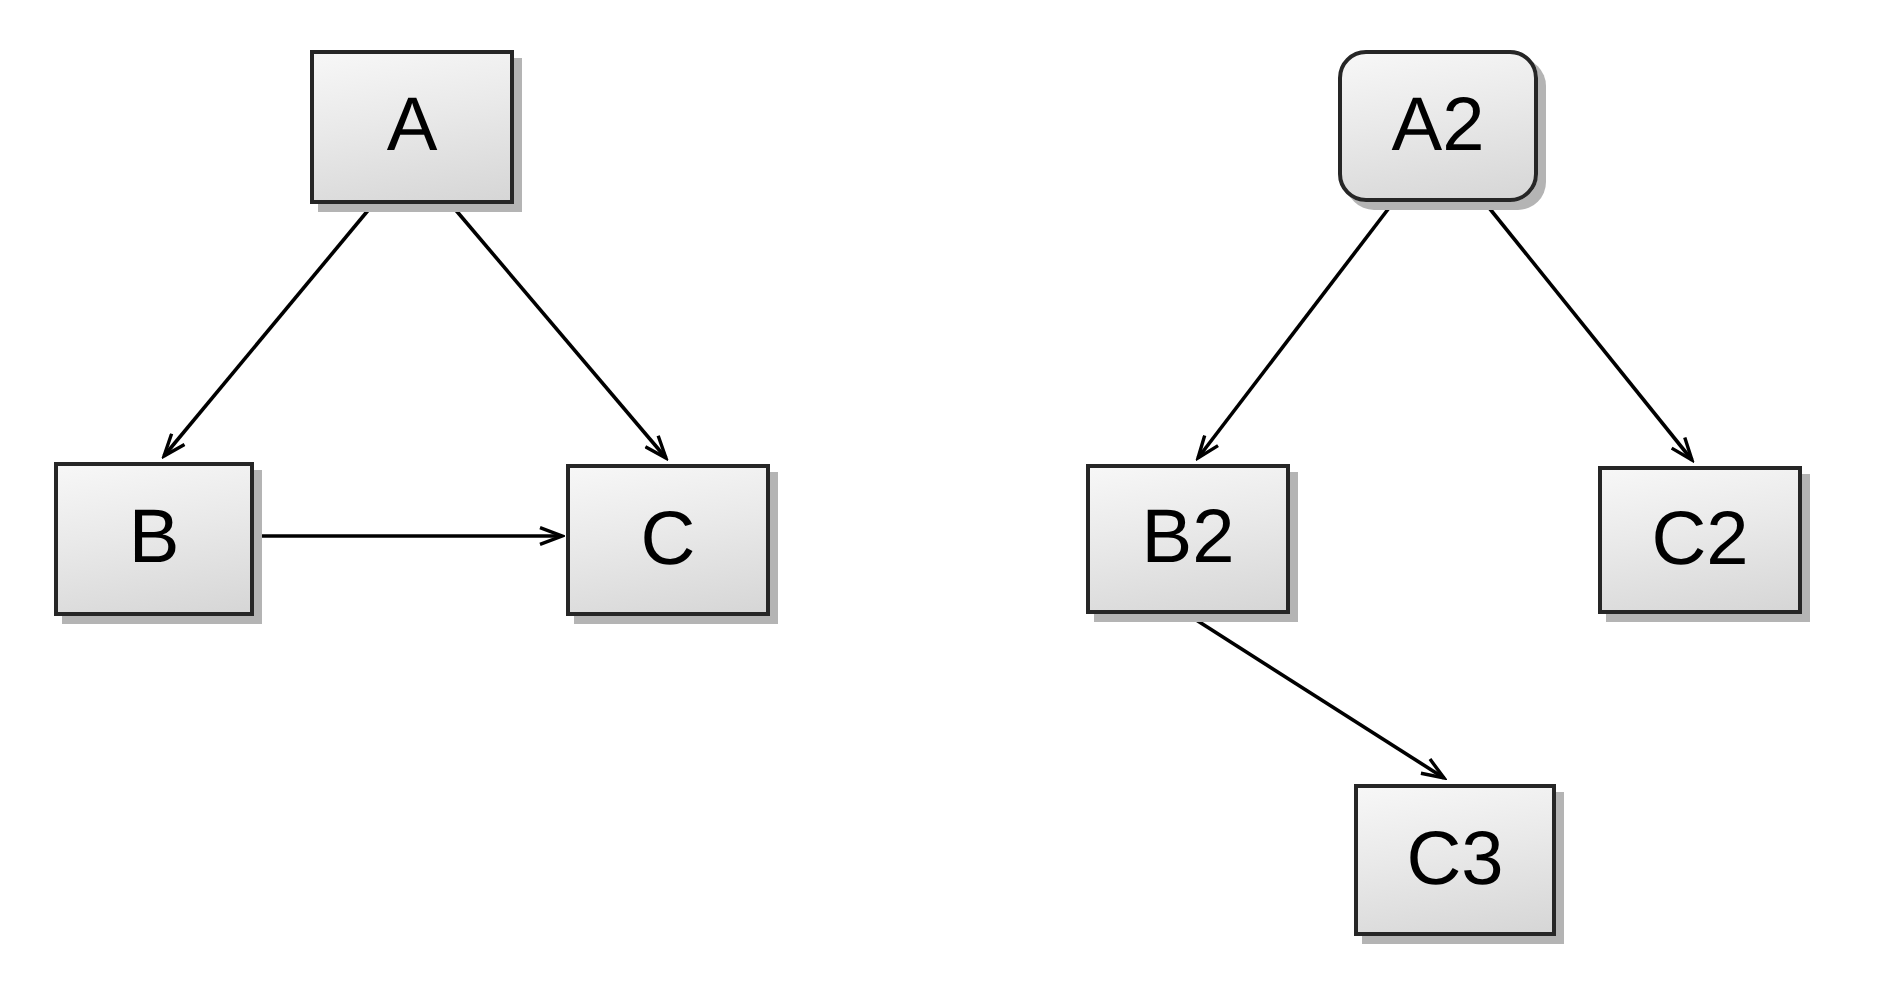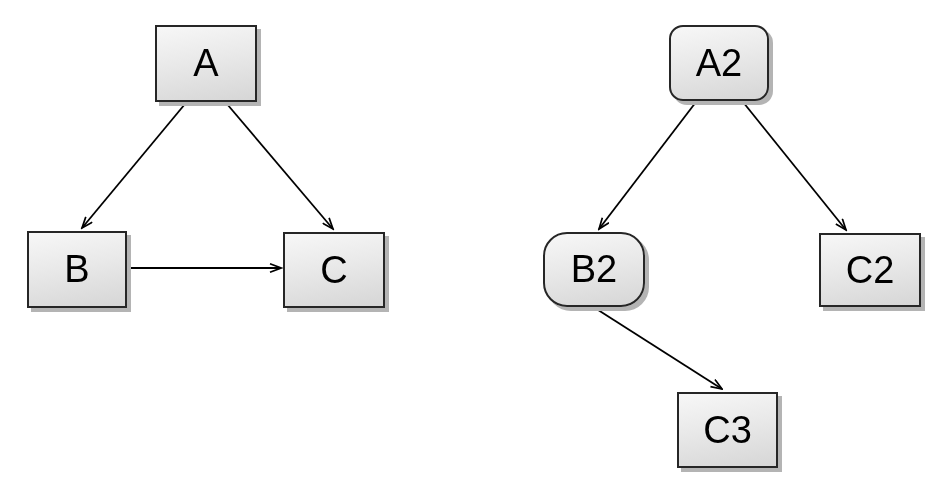--- a/index.html
+++ b/index.html
@@ -64,23 +64,23 @@
       </div>
       <div class="node" style="left: 27px; top: 231px; width: 100px; height: 77px;">
         <span>B</span>
       </div>
       <div class="node" style="left: 283px; top: 232px; width: 102px; height: 76px;">
         <span>C</span>
       </div>
       <div class="node" style="left: 669px; top: 25px; width: 100px; height: 76px; border-radius: 14px;">
         <span>A2</span>
       </div>
-      <div class="node" style="left: 543px; top: 232px; width: 102px; height: 75px; border-radius: 24px;">
+      <div class="node" style="left: 543px; top: 232px; width: 102px; height: 75px;">
         <span>B2</span>
       </div>
-      <div class="node" style="left: 799px; top: 233px; width: 102px; height: 74px; margin-left: 20px;">
+      <div class="node" style="left: 799px; top: 233px; width: 102px; height: 74px;">
         <span>C2</span>
       </div>
       <div class="node" style="left: 677px; top: 392px; width: 101px; height: 76px;">
         <span>C3</span>
       </div>
     </div>
 </div>
 
 </body></html>

